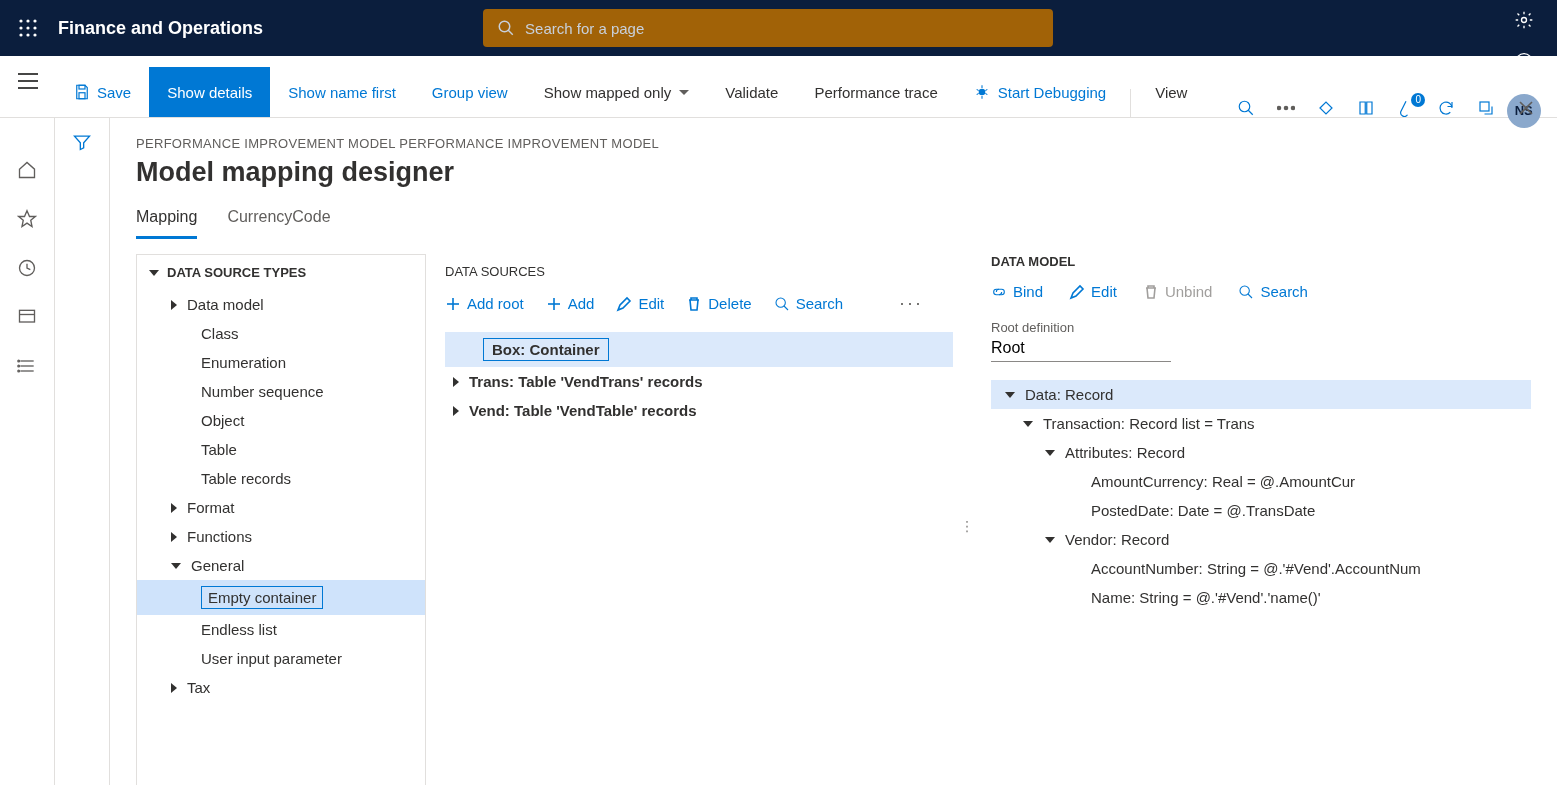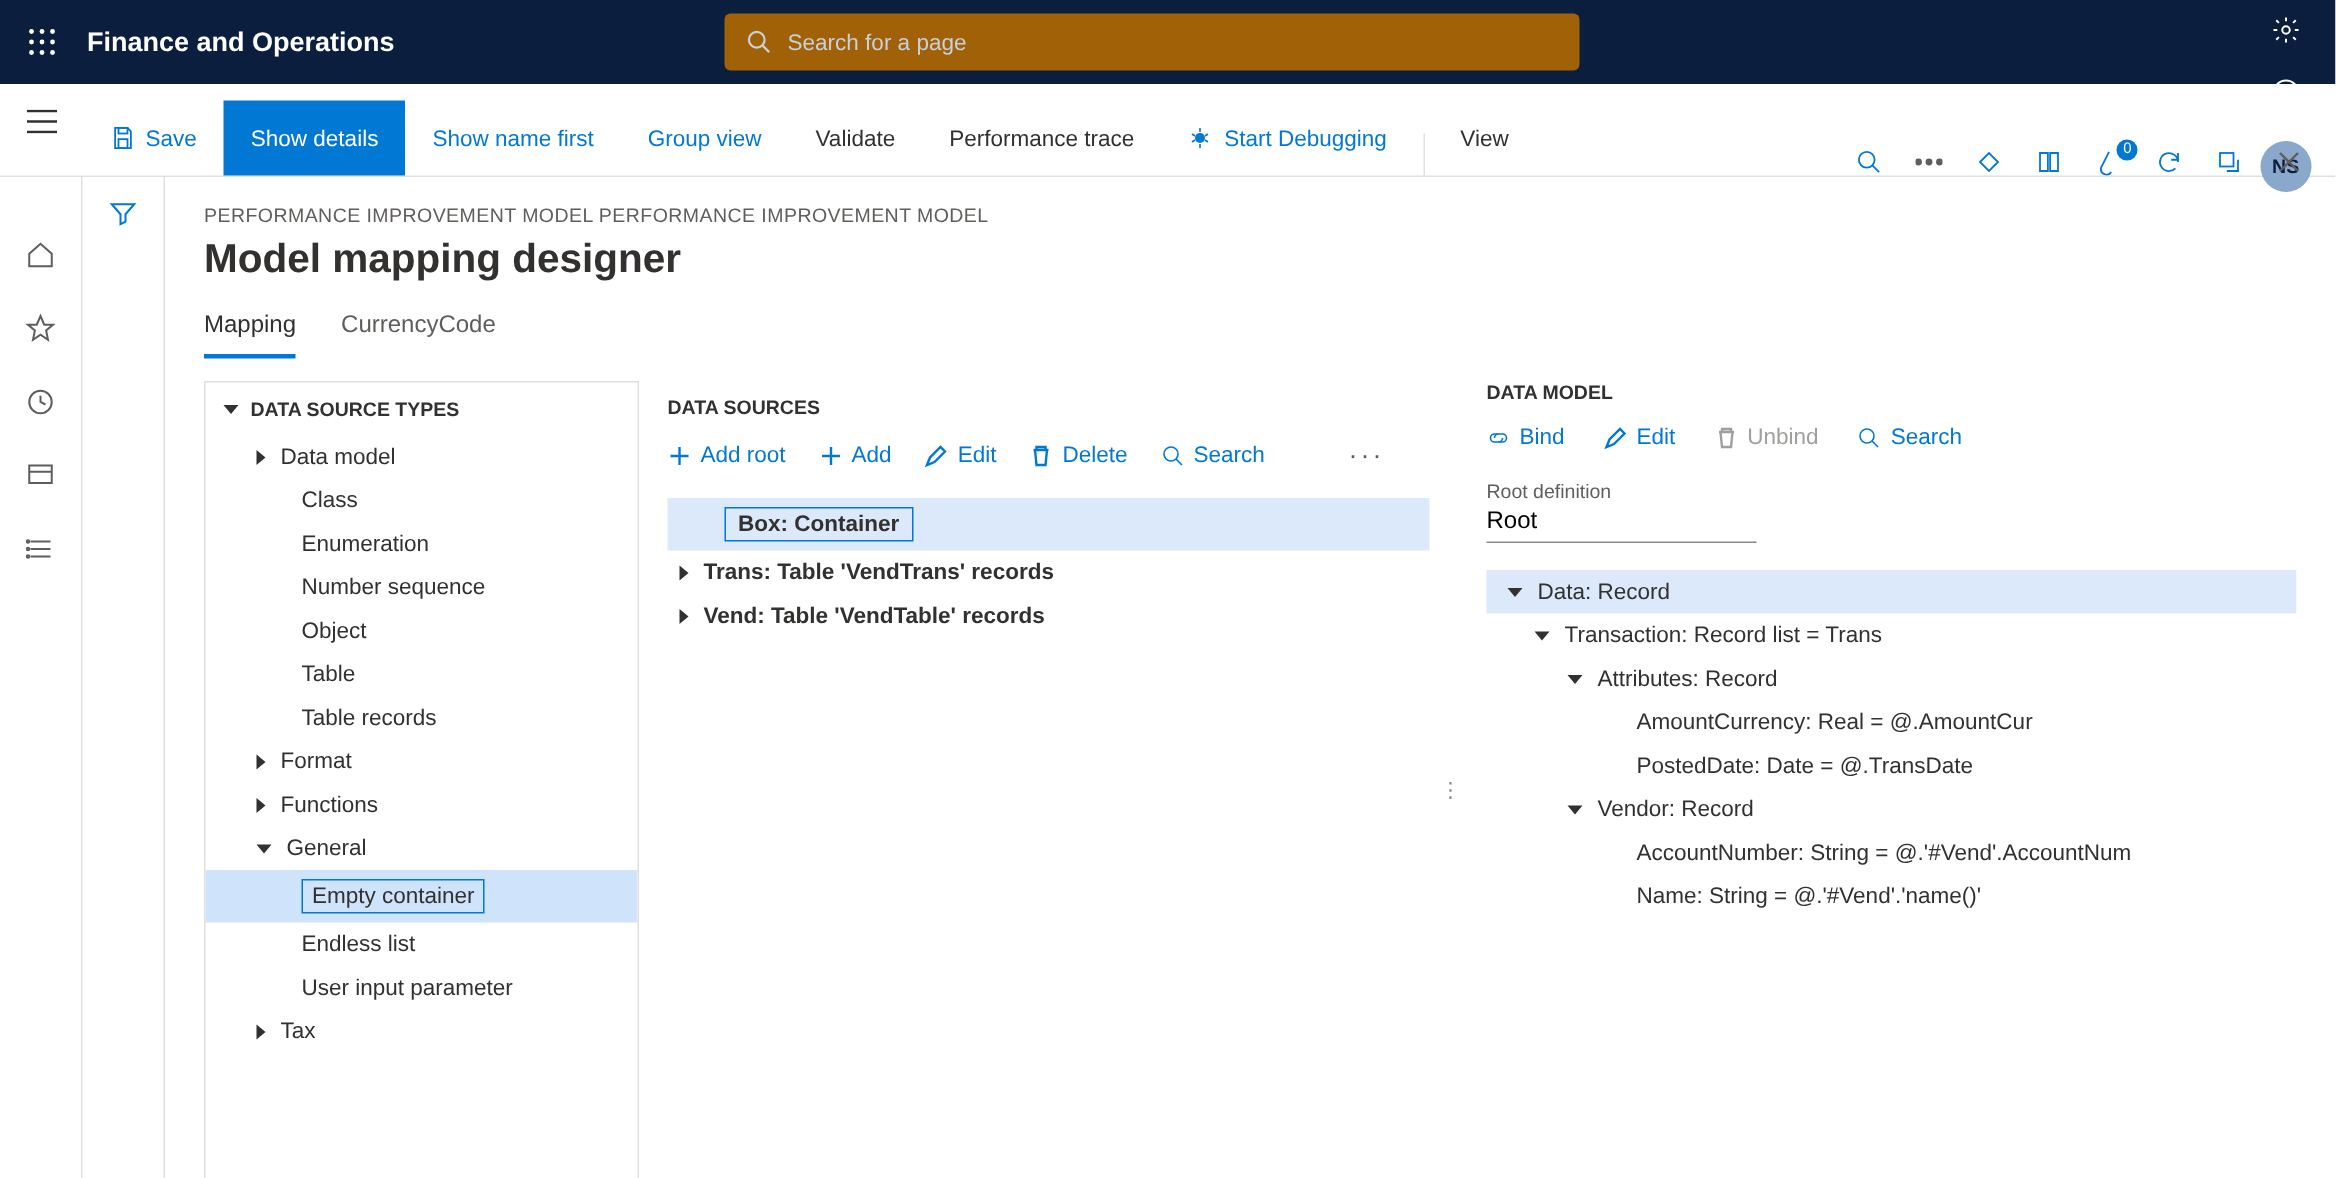--- a/index.html
+++ b/index.html
@@ -77,21 +77,21 @@
   .tri.closed{ border-top:5px solid transparent;border-bottom:5px solid transparent;border-left:6px solid #323130; }
   .node { padding:6px 0 6px 0; font-size:15px; cursor:default; display:flex; align-items:center; gap:10px; }
   .lvl1 { padding-left:34px; }
   .lvl2 { padding-left:64px; }
   .node.sel { background:#cfe3fb; }
   .node.sel .lbl { border:1px solid #0078d4; padding:1px 4px; background:#fff0; }
   .node .lbl.boxed { border:1px solid #0078d4; padding:2px 6px; }
 
   
   .panel-ds { flex:1; padding:0 10px 0 18px; min-width:480px; }
-  .panel-ds .hdr { font-size:13px; font-weight:700; padding:10px 0 14px; }
+  .panel-ds .hdr { font-size:13px; font-weight:400; padding:10px 0 14px; }
   .ds-actions { display:flex; align-items:center; gap:22px; color:#0078d4; font-size:15px; }
   .ds-actions .act { display:flex; align-items:center; gap:6px; cursor:pointer; }
   .ds-actions svg { stroke:#0078d4; fill:none; stroke-width:1.6; }
   .ds-actions .dots { color:#605e5c; font-size:18px; letter-spacing:2px; margin-left:auto; padding-right:30px; }
   .ds-tree { margin-top:18px; }
   .ds-row { display:flex; align-items:center; gap:10px; padding:6px 0 6px 8px; font-size:15px; }
   .ds-row.sel { background:#dbe9fb; }
   .ds-row.sel .lbl { border:1px solid #0078d4; padding:2px 8px; background:#fff0; }
   .ds-row .lbl { font-weight:600; }
 
@@ -179,20 +179,21 @@
     <svg width="18" height="18" viewBox="0 0 24 24">
         <path d="M5 3h11l3 3v15H5z"></path>
         <rect x="8" y="3" width="8" height="5"></rect>
         <rect x="8" y="13" width="8" height="8"></rect>
       </svg>
     <span>Save</span>
   </div>
   <div class="tb-item active">Show details</div>
   <div class="tb-item link">Show name first</div>
   <div class="tb-item link">Group view</div>
+  <div class="tb-item plain chev">Show mapped only</div>
   <div class="tb-item plain">Validate</div>
   <div class="tb-item plain">Performance trace</div>
   <div class="tb-item bugs">
     <svg width="16" height="16" viewBox="0 0 24 24">
         <circle cx="12" cy="12" r="5"></circle>
         <path d="M12 2v4M12 18v4M4 8l3 2M20 8l-3 2M4 16l3-2M20 16l-3-2" stroke="#0078d4" stroke-width="1.6" fill="none"></path>
       </svg>
     <span>Start Debugging</span>
   </div>
   <div class="vr"></div>

